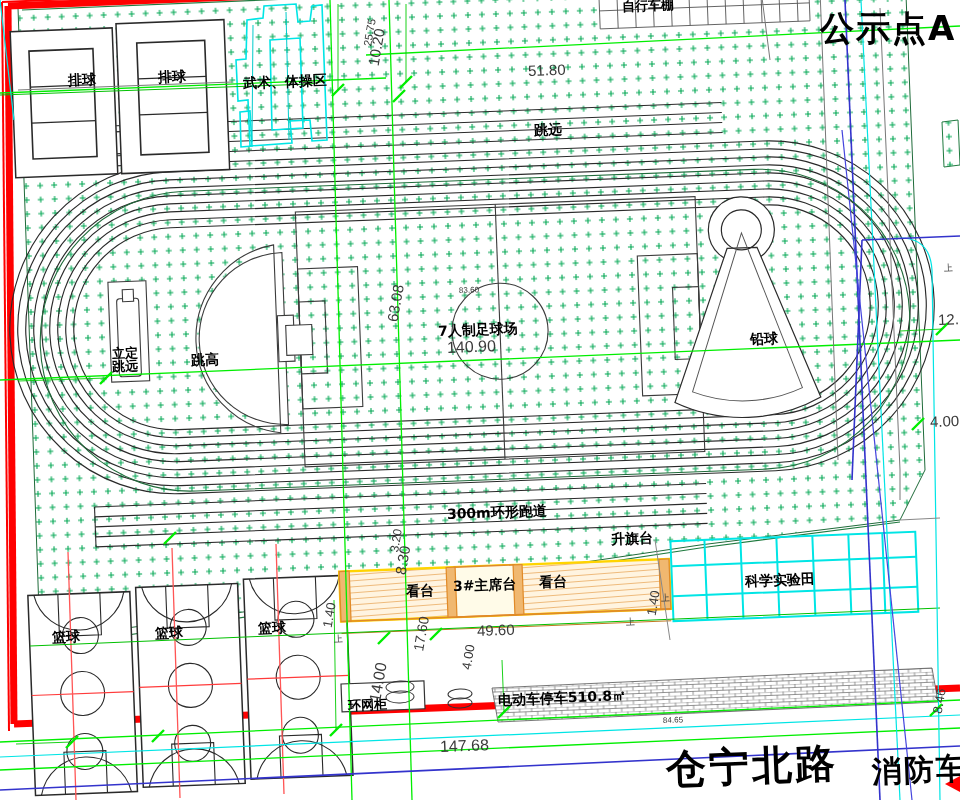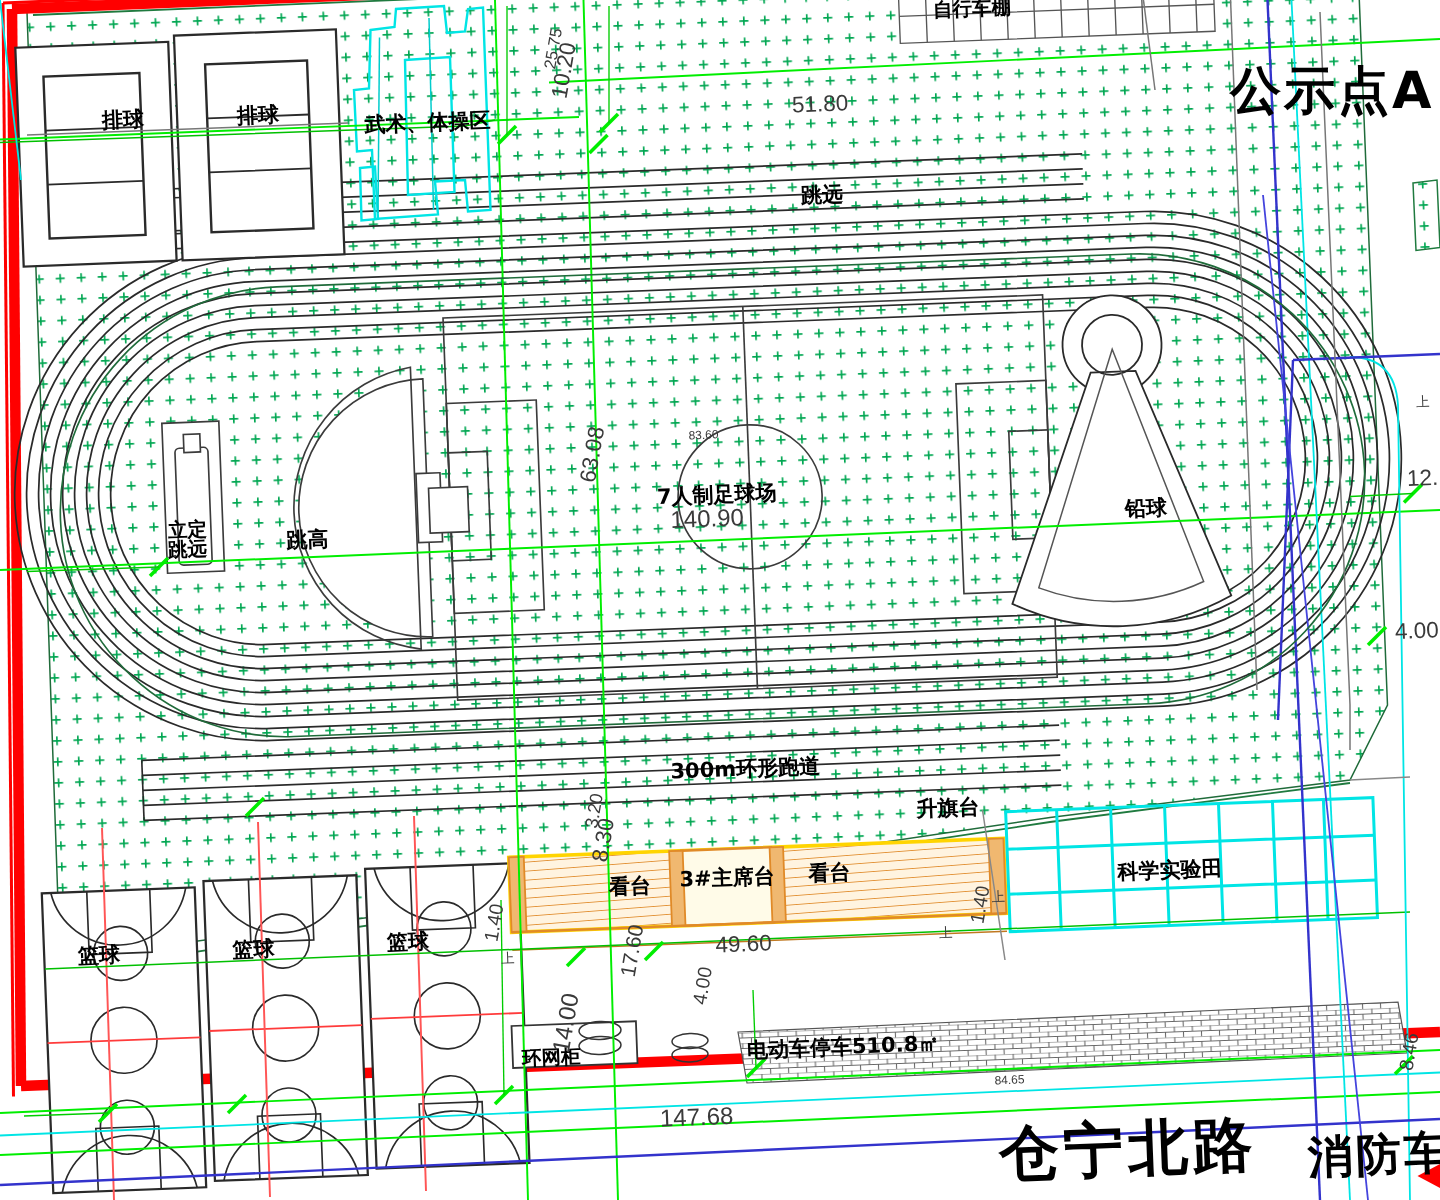--- a/index.html
+++ b/index.html
@@ -4,21 +4,21 @@
 <title>Site Plan</title>
 <style>
   html,body{margin:0;padding:0;background:#fff;}
   body{font-family:"Liberation Sans","DejaVu Sans",sans-serif;}
   #stage{position:relative;width:960px;height:800px;background:#ffffff;overflow:hidden;}
   #stage svg{position:absolute;left:0;top:0;}
   .lbl{position:absolute;font-family:"DejaVu Sans","Liberation Sans",sans-serif;color:#000;white-space:nowrap;
        transform-origin:left center;font-weight:700;}
   .dim{position:absolute;font-family:"Liberation Sans",sans-serif;color:#3a3a3a;white-space:nowrap;
        transform-origin:left center;font-weight:400;}
-  .big{font-size:34px;font-weight:900;letter-spacing:2px;margin-top:32px;}
+  .big{font-size:34px;font-weight:900;letter-spacing:2px;}
   .road{font-size:40px;font-weight:900;letter-spacing:3px;}
   .road2{font-size:30px;font-weight:900;letter-spacing:2px;}
 </style>
 </head>
 <body>
 
 <div id="stage">
 
 <svg width="960" height="800" viewBox="0 0 960 800">
   <defs>

